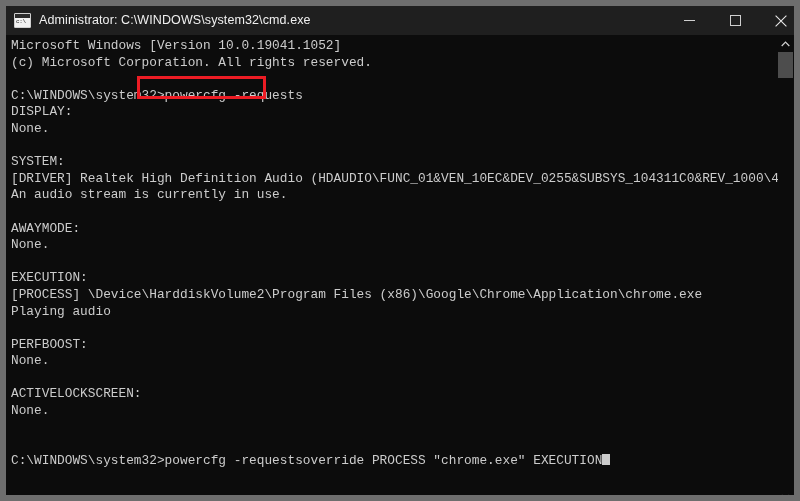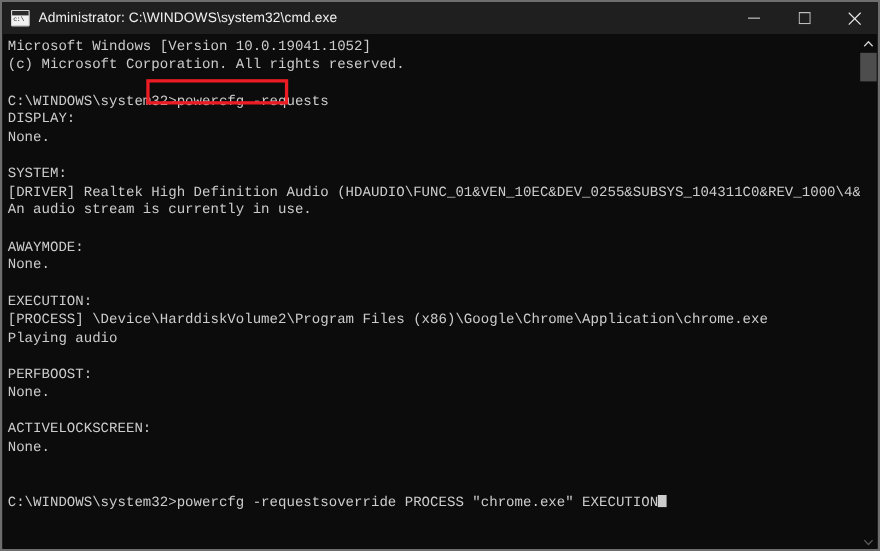--- a/index.html
+++ b/index.html
@@ -8,21 +8,21 @@
     width: 800px; height: 501px;
     background: #ffffff;
     font-family: "Liberation Sans", sans-serif;
     overflow: hidden;
   }
   #window {
     position: absolute;
     left: 0; top: 0;
     width: 800px; height: 501px;
     background: #0c0c0c;
-    border: 2px solid #7f1d1d;
+    border: 6px solid #7f1d1d;
     overflow: hidden;
   }
   
   #titlebar {
     position: absolute;
     left: 0; top: 0;
     width: 798px; height: 29px;
     background: #1f1f1f;
     display: flex;
     align-items: center;

